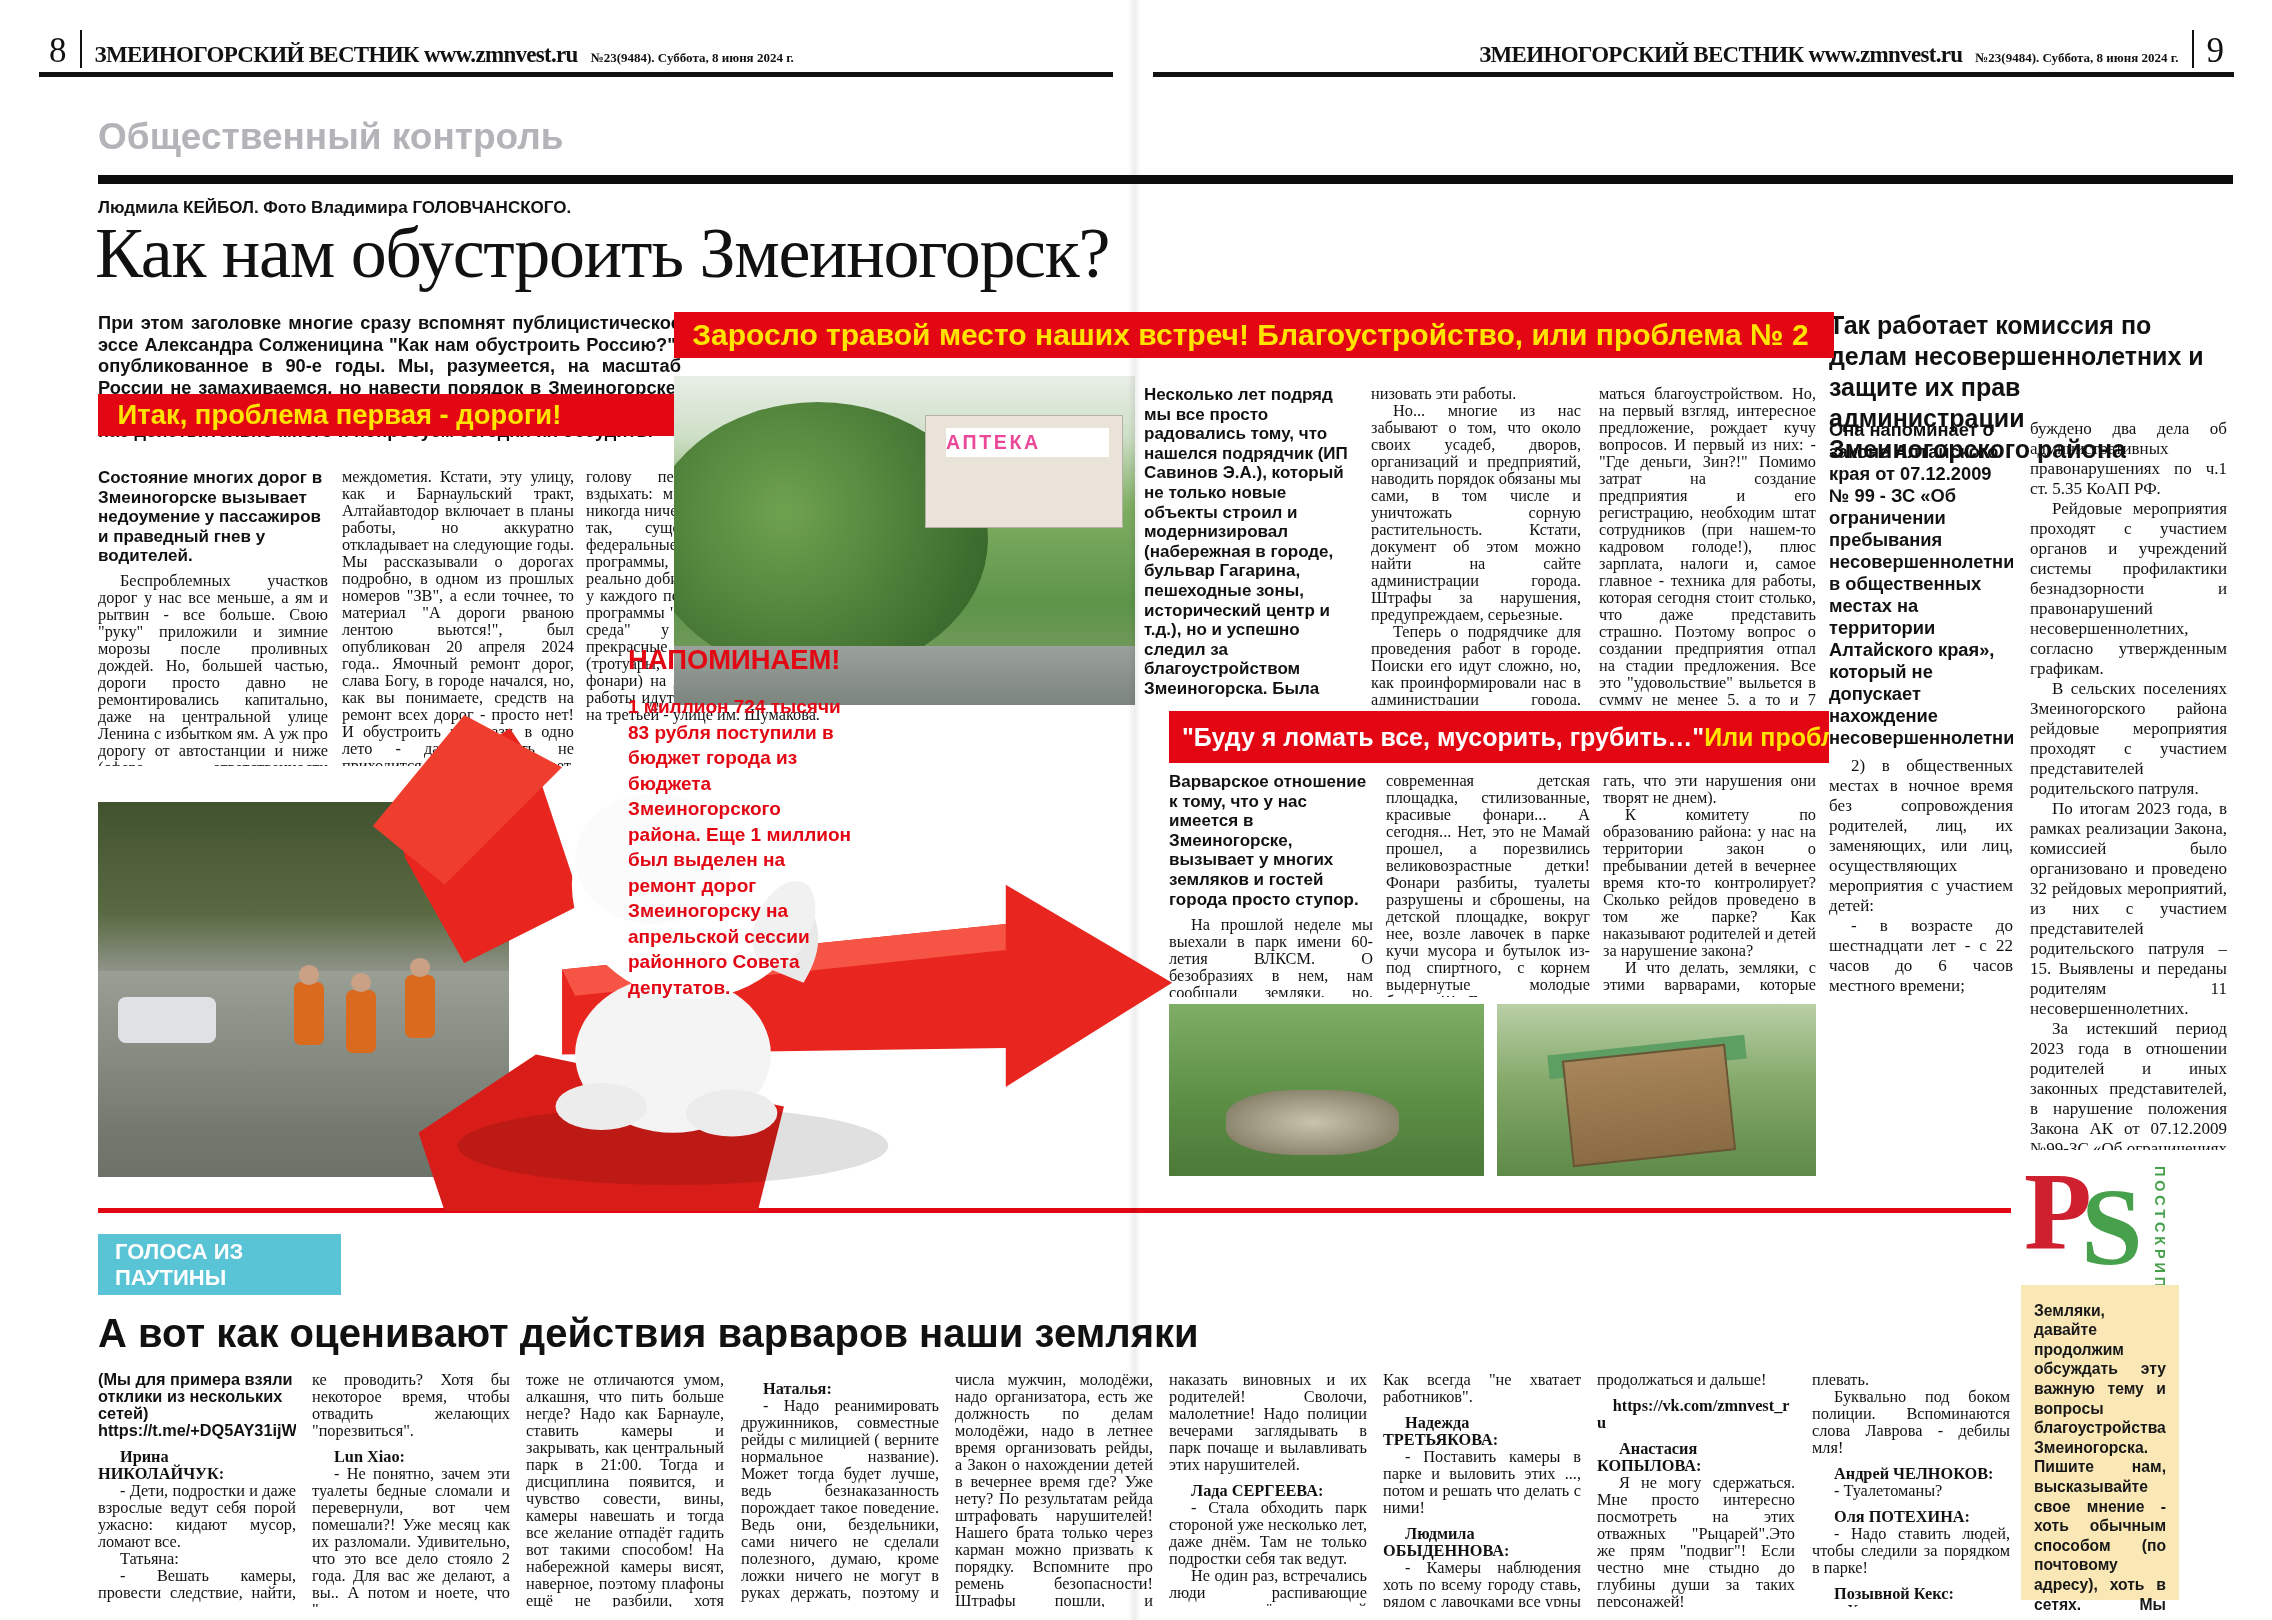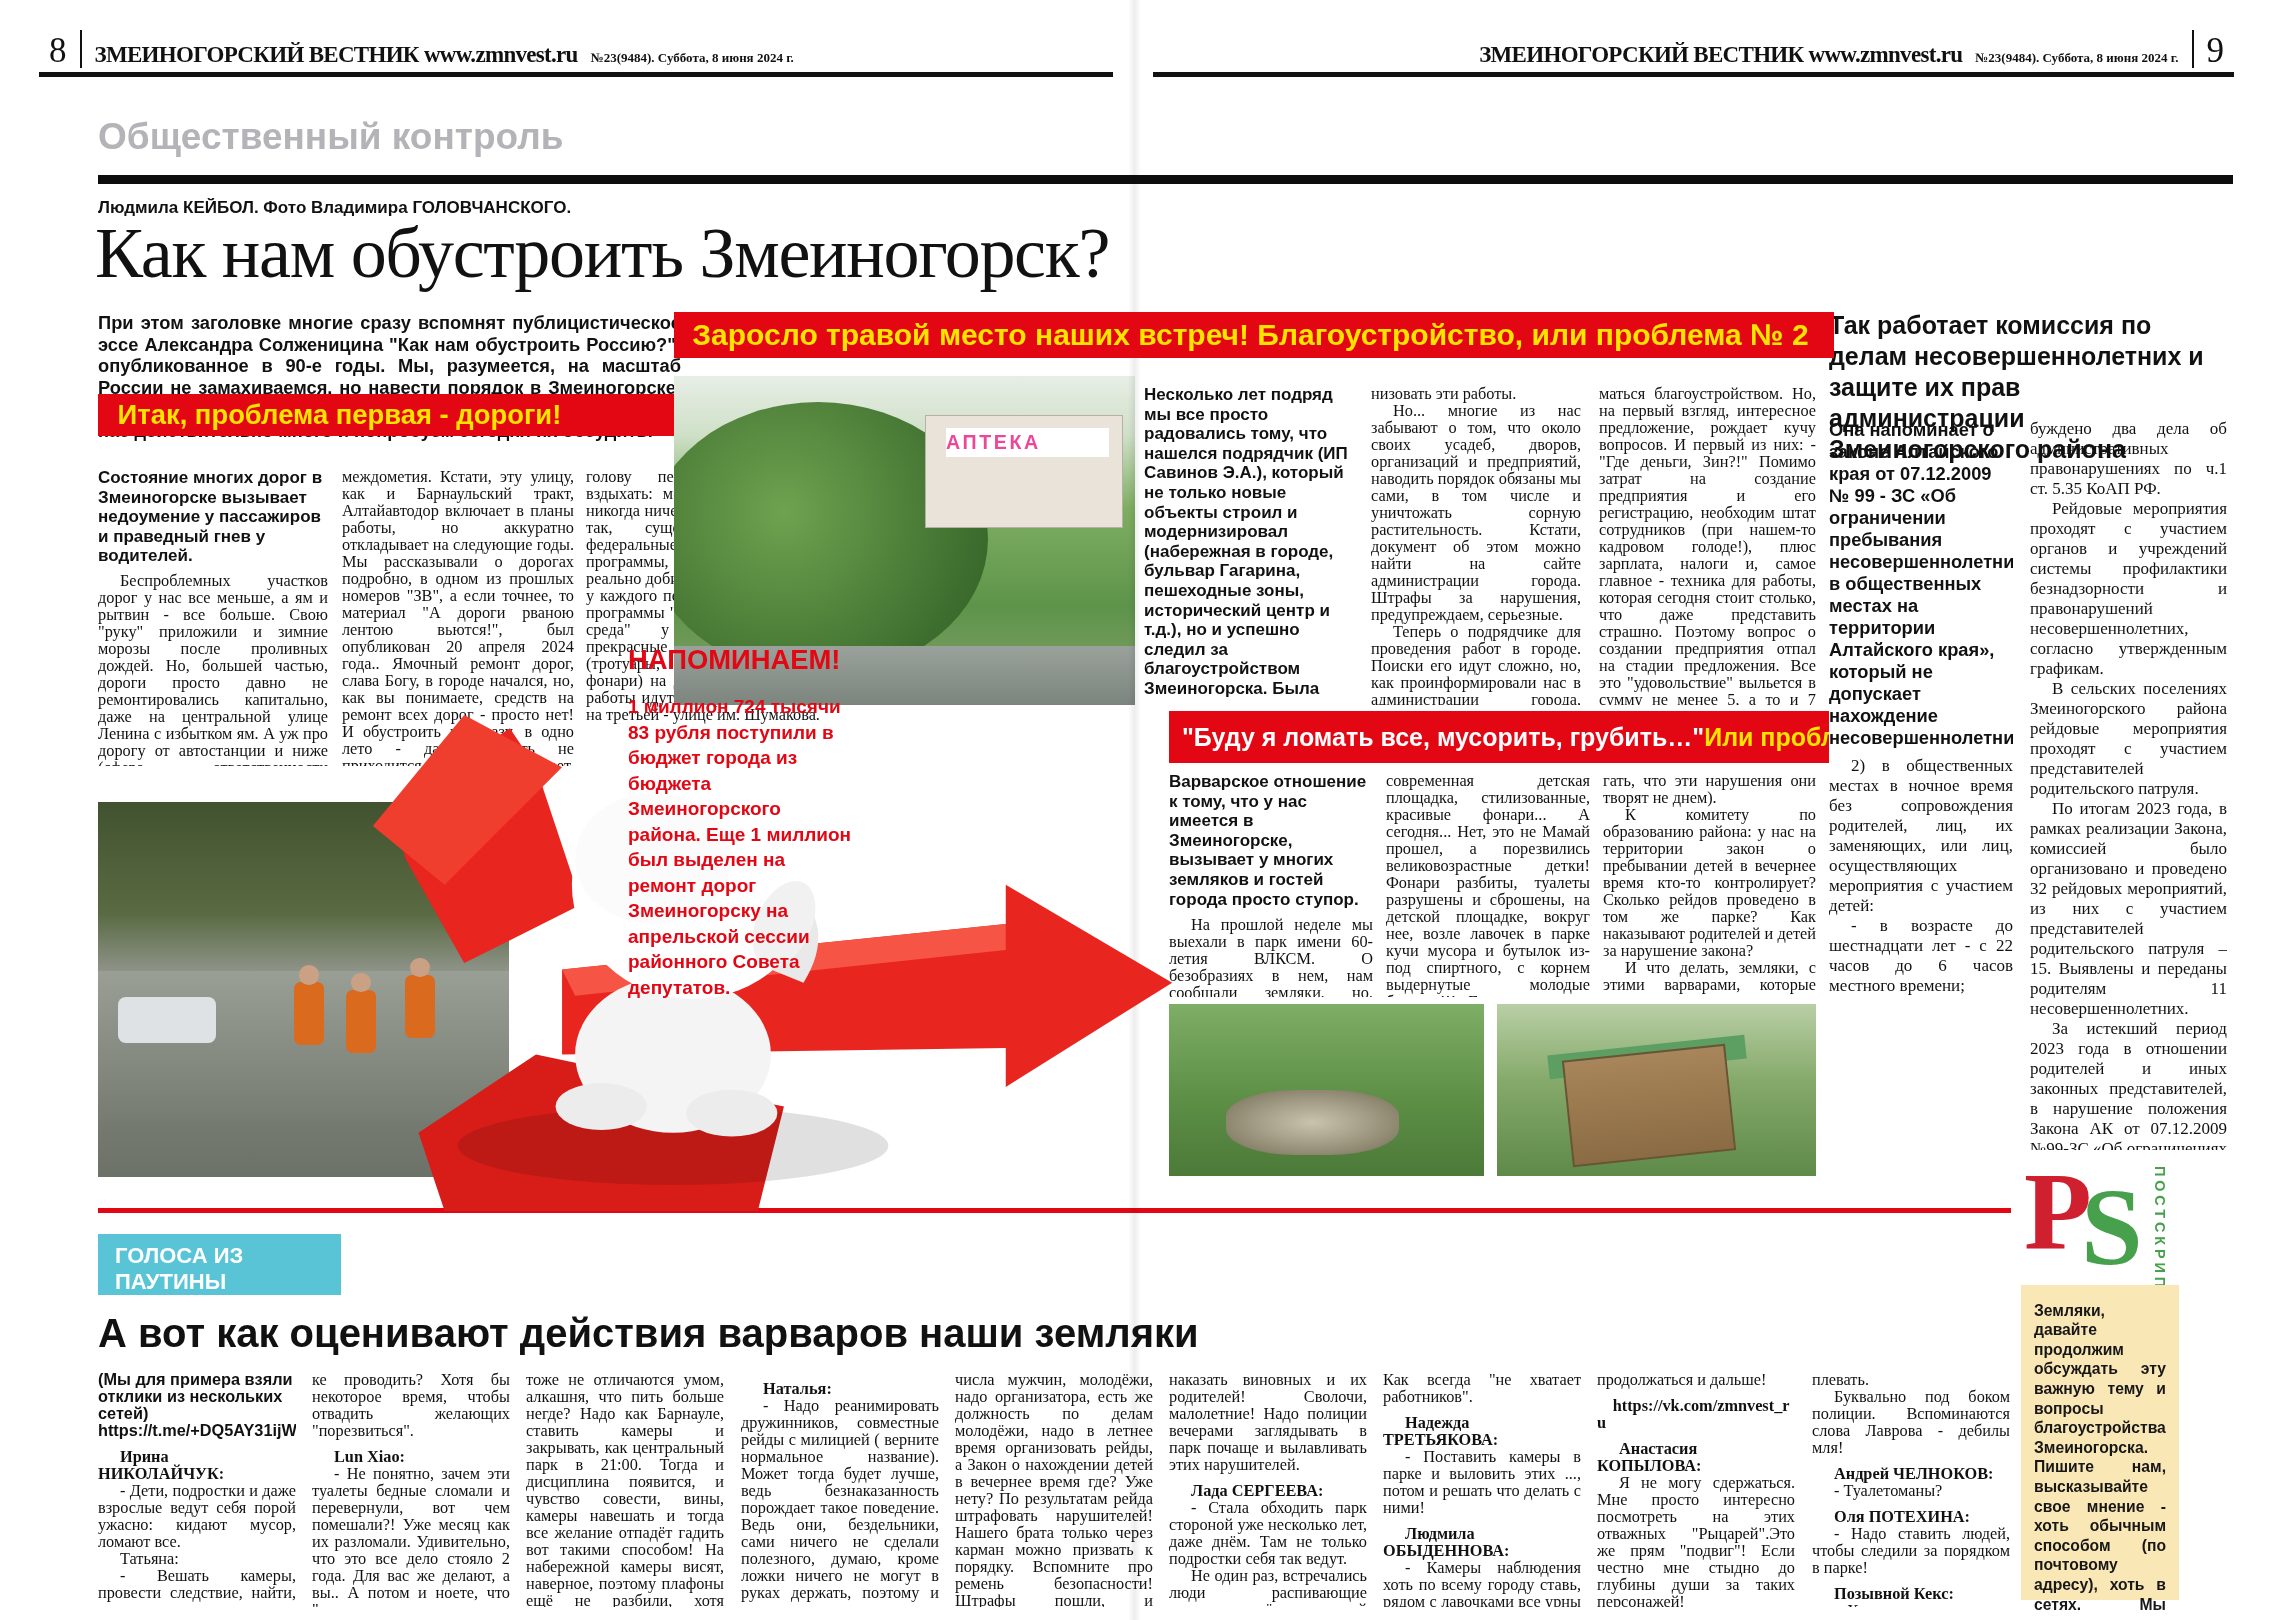--- a/index.html
+++ b/index.html
@@ -55,21 +55,21 @@
   .ph-road .worker{position:absolute;width:30px;height:63px;background:#d96a1e;border-radius:6.5px;}
   .ph-road .worker:after{content:"";position:absolute;left:5.2px;top:-17px;width:19.6px;height:19.6px;border-radius:50%;background:#caa184;}
   .ph-park1{background:linear-gradient(180deg,#7fae66 0%,#5d8f46 55%,#4c7a39 100%);}
   .ph-park1 .trash{position:absolute;left:18%;bottom:12%;width:55%;height:38%;background:radial-gradient(ellipse at center,#c9c2ae,#8f8871 70%,#6b6454);border-radius:40%;}
   .ph-park2{background:linear-gradient(180deg,#b9cfa6 0%,#85a96a 45%,#5e8a49 100%);}
   .ph-park2 .shed{position:absolute;left:22%;bottom:10%;width:50%;height:60%;background:linear-gradient(180deg,#a8induced,#8a6b43);background:linear-gradient(180deg,#a8855a,#8a6b43);transform:rotate(-6deg);border:2px solid #6c5334;}
   .ph-park2 .roof{position:absolute;left:16%;bottom:62%;width:62%;height:14%;background:#5d9e63;transform:rotate(-6deg);}
   
   .red-rule{left:98px;top:1208px;width:1913px;height:5.2px;background:#e30613;}
   .voices-badge{left:98px;top:1234px;width:243px;height:61px;background:#58c4d5;color:#ffffff;
-      font-family:"Liberation Sans",sans-serif;font-weight:bold;font-size:22px;display:flex;align-items:flex-end;padding-left:17px;box-sizing:border-box;}
+      font-family:"Liberation Sans",sans-serif;font-weight:bold;font-size:22px;display:flex;align-items:center;padding-left:17px;box-sizing:border-box;}
   .voices-headline{left:98px;top:1311px;width:1698px;font-family:"Liberation Sans",sans-serif;font-weight:bold;font-size:40px;}
   .voices-col{top:1371px;width:198px;height:236px;overflow:hidden;font-size:16.3px;line-height:17px;text-align:justify;}
   
   .commission-title{left:1829px;top:310px;width:379px;font-family:"Liberation Sans",sans-serif;font-weight:bold;font-size:25px;line-height:31px;}
   
   .ps-logo{left:2024px;top:1161px;width:157px;height:121px;}
   .ps-p{position:absolute;left:0;top:-6.5px;font-family:"Liberation Serif",serif;font-weight:bold;font-size:111px;color:#cf2030;line-height:111px;}
   .ps-s{position:absolute;left:57px;top:10.4px;font-family:"Liberation Serif",serif;font-weight:bold;font-size:111px;color:#46a04c;line-height:111px;}
   .ps-vert{position:absolute;left:128px;top:5.2px;writing-mode:vertical-rl;font-family:"Liberation Sans",sans-serif;font-weight:bold;
       font-size:14.4px;letter-spacing:3.9px;color:#46a04c;}

